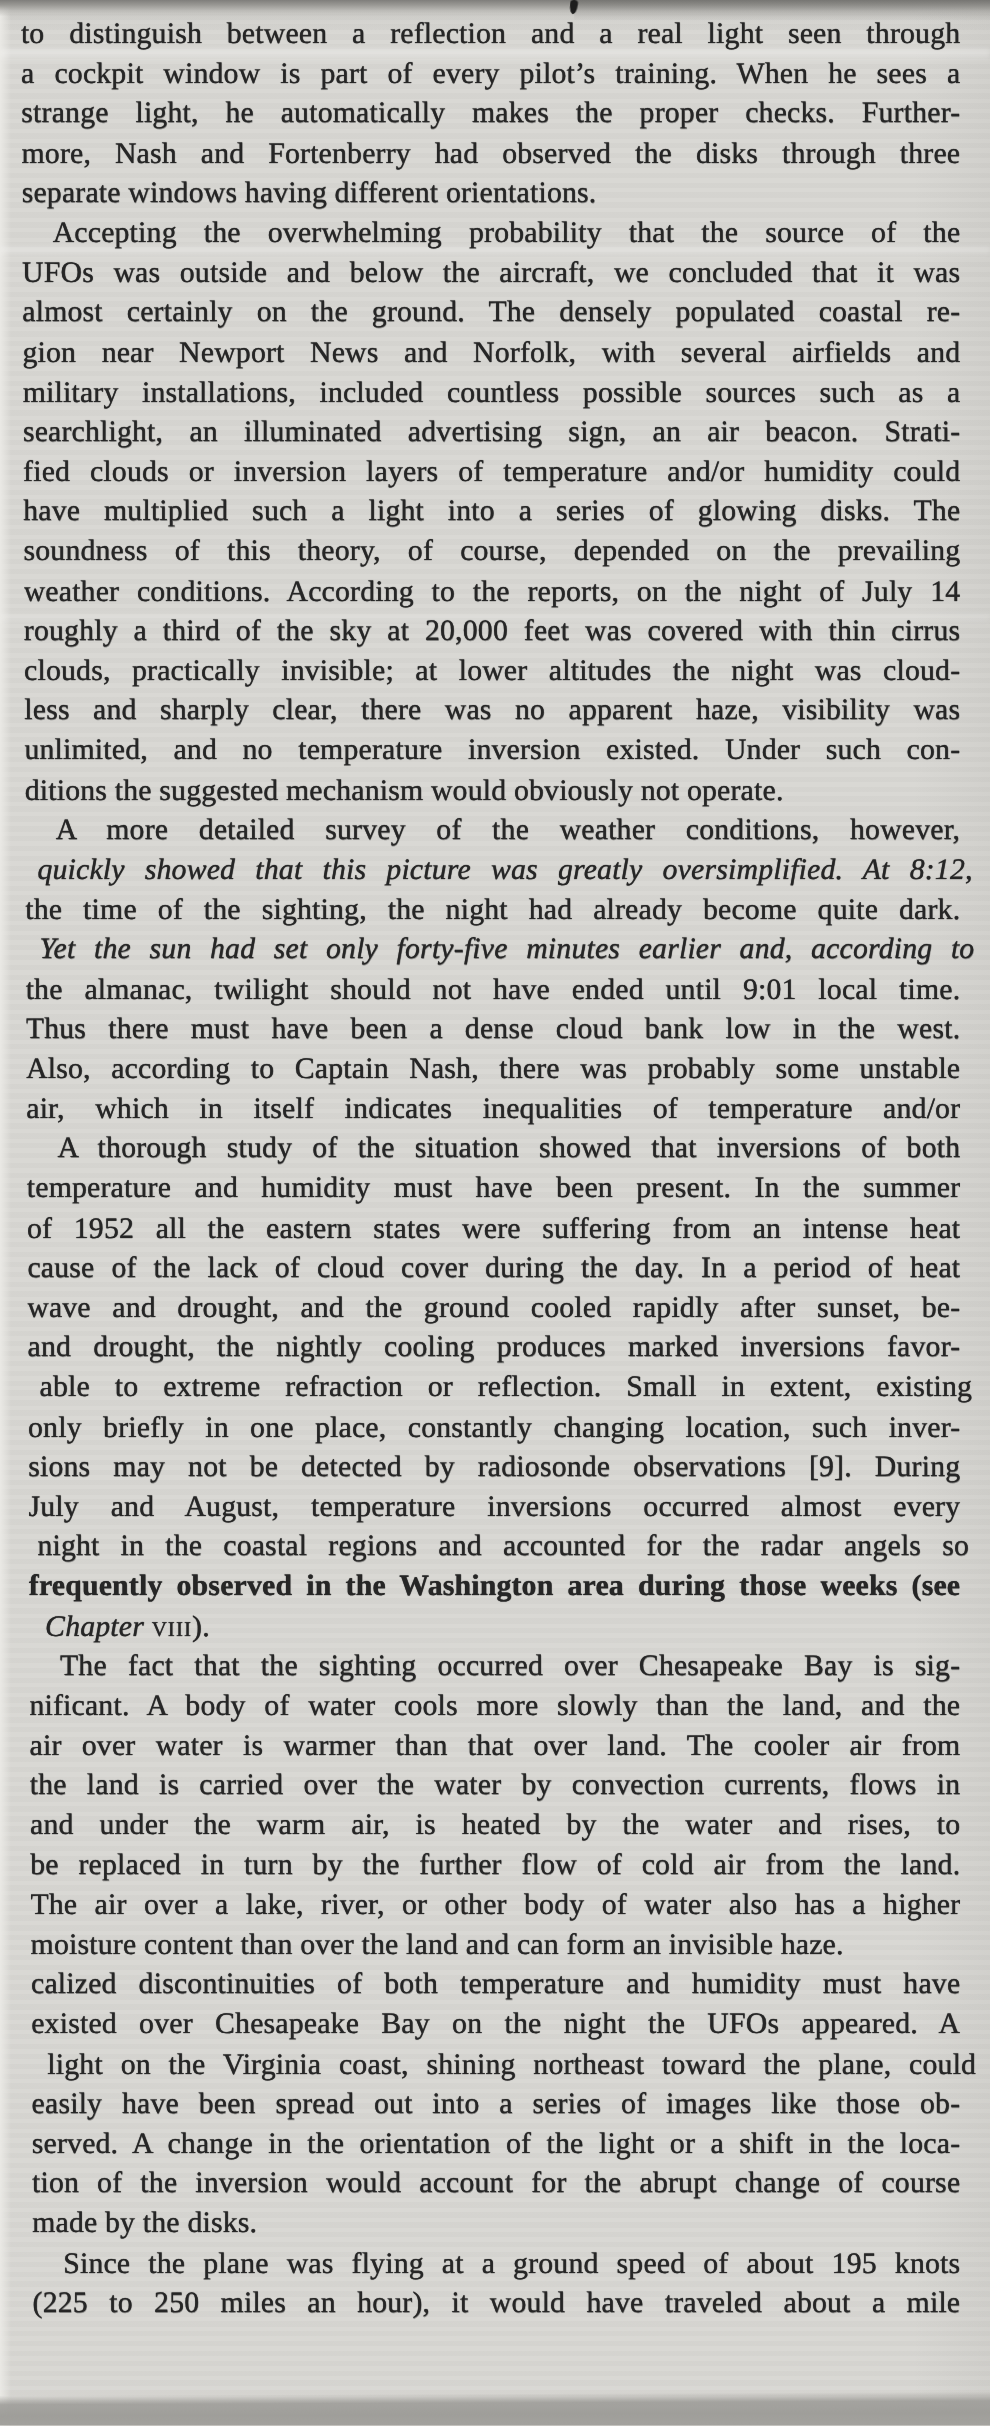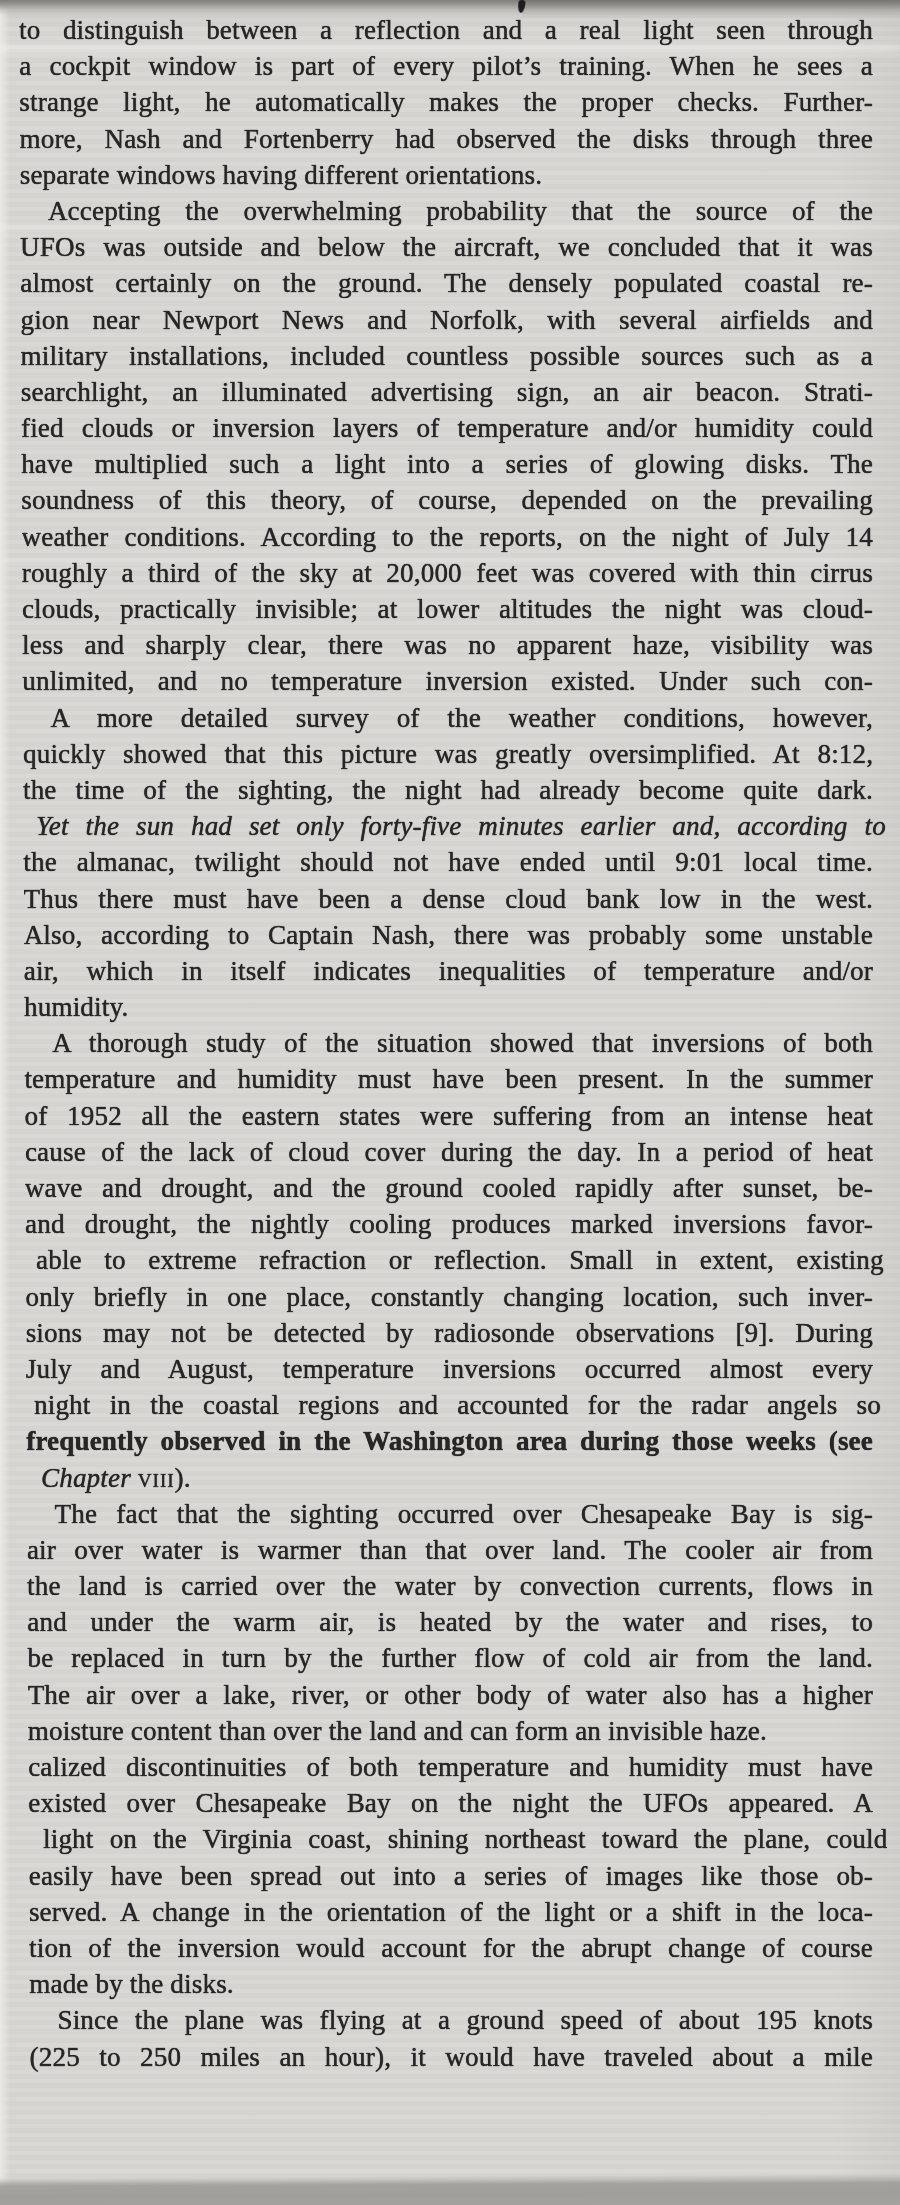--- a/index.html
+++ b/index.html
@@ -109,43 +109,44 @@
       <div class="line" style="margin-left: 1.62px; width: 852.38px;"><span>military installations, included countless possible sources such as a</span></div>
       <div class="line" style="margin-left: 1.8px; width: 852.2px;"><span>searchlight, an illuminated advertising sign, an air beacon. Strati-</span></div>
       <div class="line" style="margin-left: 1.98px; width: 852.02px;"><span>fied clouds or inversion layers of temperature and/or humidity could</span></div>
       <div class="line" style="margin-left: 2.16px; width: 851.84px;"><span>have multiplied such a light into a series of glowing disks. The</span></div>
       <div class="line" style="margin-left: 2.34px; width: 851.66px;"><span>soundness of this theory, of course, depended on the prevailing</span></div>
       <div class="line" style="margin-left: 2.52px; width: 851.48px;"><span>weather conditions. According to the reports, on the night of July 14</span></div>
       <div class="line" style="margin-left: 2.7px; width: 851.3px;"><span>roughly a third of the sky at 20,000 feet was covered with thin cirrus</span></div>
       <div class="line" style="margin-left: 2.88px; width: 851.12px;"><span>clouds, practically invisible; at lower altitudes the night was cloud-</span></div>
       <div class="line" style="margin-left: 3.06px; width: 850.94px;"><span>less and sharply clear, there was no apparent haze, visibility was</span></div>
       <div class="line" style="margin-left: 3.24px; width: 850.76px;"><span>unlimited, and no temperature inversion existed. Under such con-</span></div>
+      <div class="line lastline" style="margin-left: 3.42px; width: 850.58px;"><span>ditions the suggested mechanism would obviously not operate.</span></div>
       <div class="line indent" style="margin-left: 3.6px; width: 850.4px;"><span>A more detailed survey of the weather conditions, however,</span></div>
-      <div class="line" style="margin-left: 4px; width: 850.22px;"><span>quickly showed that this picture was greatly oversimplified. At 8:12,</span></div>
+      <div class="line" style="margin-left: 15px; width: 850.22px; font-style: italic;"><span>quickly showed that this picture was greatly oversimplified. At 8:12,</span></div>
       <div class="line" style="margin-left: 3.96px; width: 850.04px;"><span>the time of the sighting, the night had already become quite dark.</span></div>
       <div class="line" style="margin-left: 17px; width: 849.86px; font-style: italic;"><span>Yet the sun had set only forty-five minutes earlier and, according to</span></div>
       <div class="line" style="margin-left: 4.32px; width: 849.68px;"><span>the almanac, twilight should not have ended until 9:01 local time.</span></div>
       <div class="line" style="margin-left: 4.5px; width: 849.5px;"><span>Thus there must have been a dense cloud bank low in the west.</span></div>
       <div class="line" style="margin-left: 4.68px; width: 849.32px;"><span>Also, according to Captain Nash, there was probably some unstable</span></div>
       <div class="line" style="margin-left: 4.86px; width: 849.14px;"><span>air, which in itself indicates inequalities of temperature and/or</span></div>
-      <div class="line lastline" style="margin-left: 5.04px; width: 848.96px;"><span>humidity.</span></div>
       <div class="line indent" style="margin-left: 5.22px; width: 848.78px;"><span>A thorough study of the situation showed that inversions of both</span></div>
       <div class="line" style="margin-left: 5.4px; width: 848.6px;"><span>temperature and humidity must have been present. In the summer</span></div>
       <div class="line" style="margin-left: 5.58px; width: 848.42px;"><span>of 1952 all the eastern states were suffering from an intense heat</span></div>
       <div class="line" style="margin-left: 5.94px; width: 848.06px;"><span>cause of the lack of cloud cover during the day. In a period of heat</span></div>
       <div class="line" style="margin-left: 5.76px; width: 848.24px;"><span>wave and drought, and the ground cooled rapidly after sunset, be-</span></div>
       <div class="line" style="margin-left: 6.12px; width: 847.88px;"><span>and drought, the nightly cooling produces marked inversions favor-</span></div>
       <div class="line" style="margin-left: 17px; width: 847.7px;"><span>able to extreme refraction or reflection. Small in extent, existing</span></div>
       <div class="line" style="margin-left: 6.48px; width: 847.52px;"><span>only briefly in one place, constantly changing location, such inver-</span></div>
       <div class="line" style="margin-left: 6.66px; width: 847.34px;"><span>sions may not be detected by radiosonde observations [9]. During</span></div>
       <div class="line" style="margin-left: 6.84px; width: 847.16px;"><span>July and August, temperature inversions occurred almost every</span></div>
       <div class="line" style="margin-left: 15px; width: 846.98px;"><span>night in the coastal regions and accounted for the radar angels so</span></div>
       <div class="line" style="margin-left: 7.2px; width: 846.8px; font-weight: bold;"><span>frequently observed in the Washington area during those weeks (see</span></div>
       <div class="line lastline" style="margin-left: 22px; width: 846.62px;"><span class="it">Chapter</span><span> </span><span class="sc">viii</span><span>).</span></div>
       <div class="line indent" style="margin-left: 7.56px; width: 846.44px;"><span>The fact that the sighting occurred over Chesapeake Bay is sig-</span></div>
+      <div class="line" style="margin-left: 7.74px; width: 846.26px;"><span>nificant. A body of water cools more slowly than the land, and the</span></div>
       <div class="line" style="margin-left: 7.92px; width: 846.08px;"><span>air over water is warmer than that over land. The cooler air from</span></div>
       <div class="line" style="margin-left: 8.1px; width: 845.9px;"><span>the land is carried over the water by convection currents, flows in</span></div>
       <div class="line" style="margin-left: 8.28px; width: 845.72px;"><span>and under the warm air, is heated by the water and rises, to</span></div>
       <div class="line" style="margin-left: 8.46px; width: 845.54px;"><span>be replaced in turn by the further flow of cold air from the land.</span></div>
       <div class="line" style="margin-left: 8.64px; width: 845.36px;"><span>The air over a lake, river, or other body of water also has a higher</span></div>
       <div class="line lastline" style="margin-left: 8.82px; width: 845.18px;"><span>moisture content than over the land and can form an invisible haze.</span></div>
       <div class="line" style="margin-left: 9.18px; width: 844.82px;"><span>calized discontinuities of both temperature and humidity must have</span></div>
       <div class="line" style="margin-left: 9.36px; width: 844.64px;"><span>existed over Chesapeake Bay on the night the UFOs appeared. A</span></div>
       <div class="line" style="margin-left: 24px; width: 844.46px;"><span>light on the Virginia coast, shining northeast toward the plane, could</span></div>
       <div class="line" style="margin-left: 9.72px; width: 844.28px;"><span>easily have been spread out into a series of images like those ob-</span></div>

